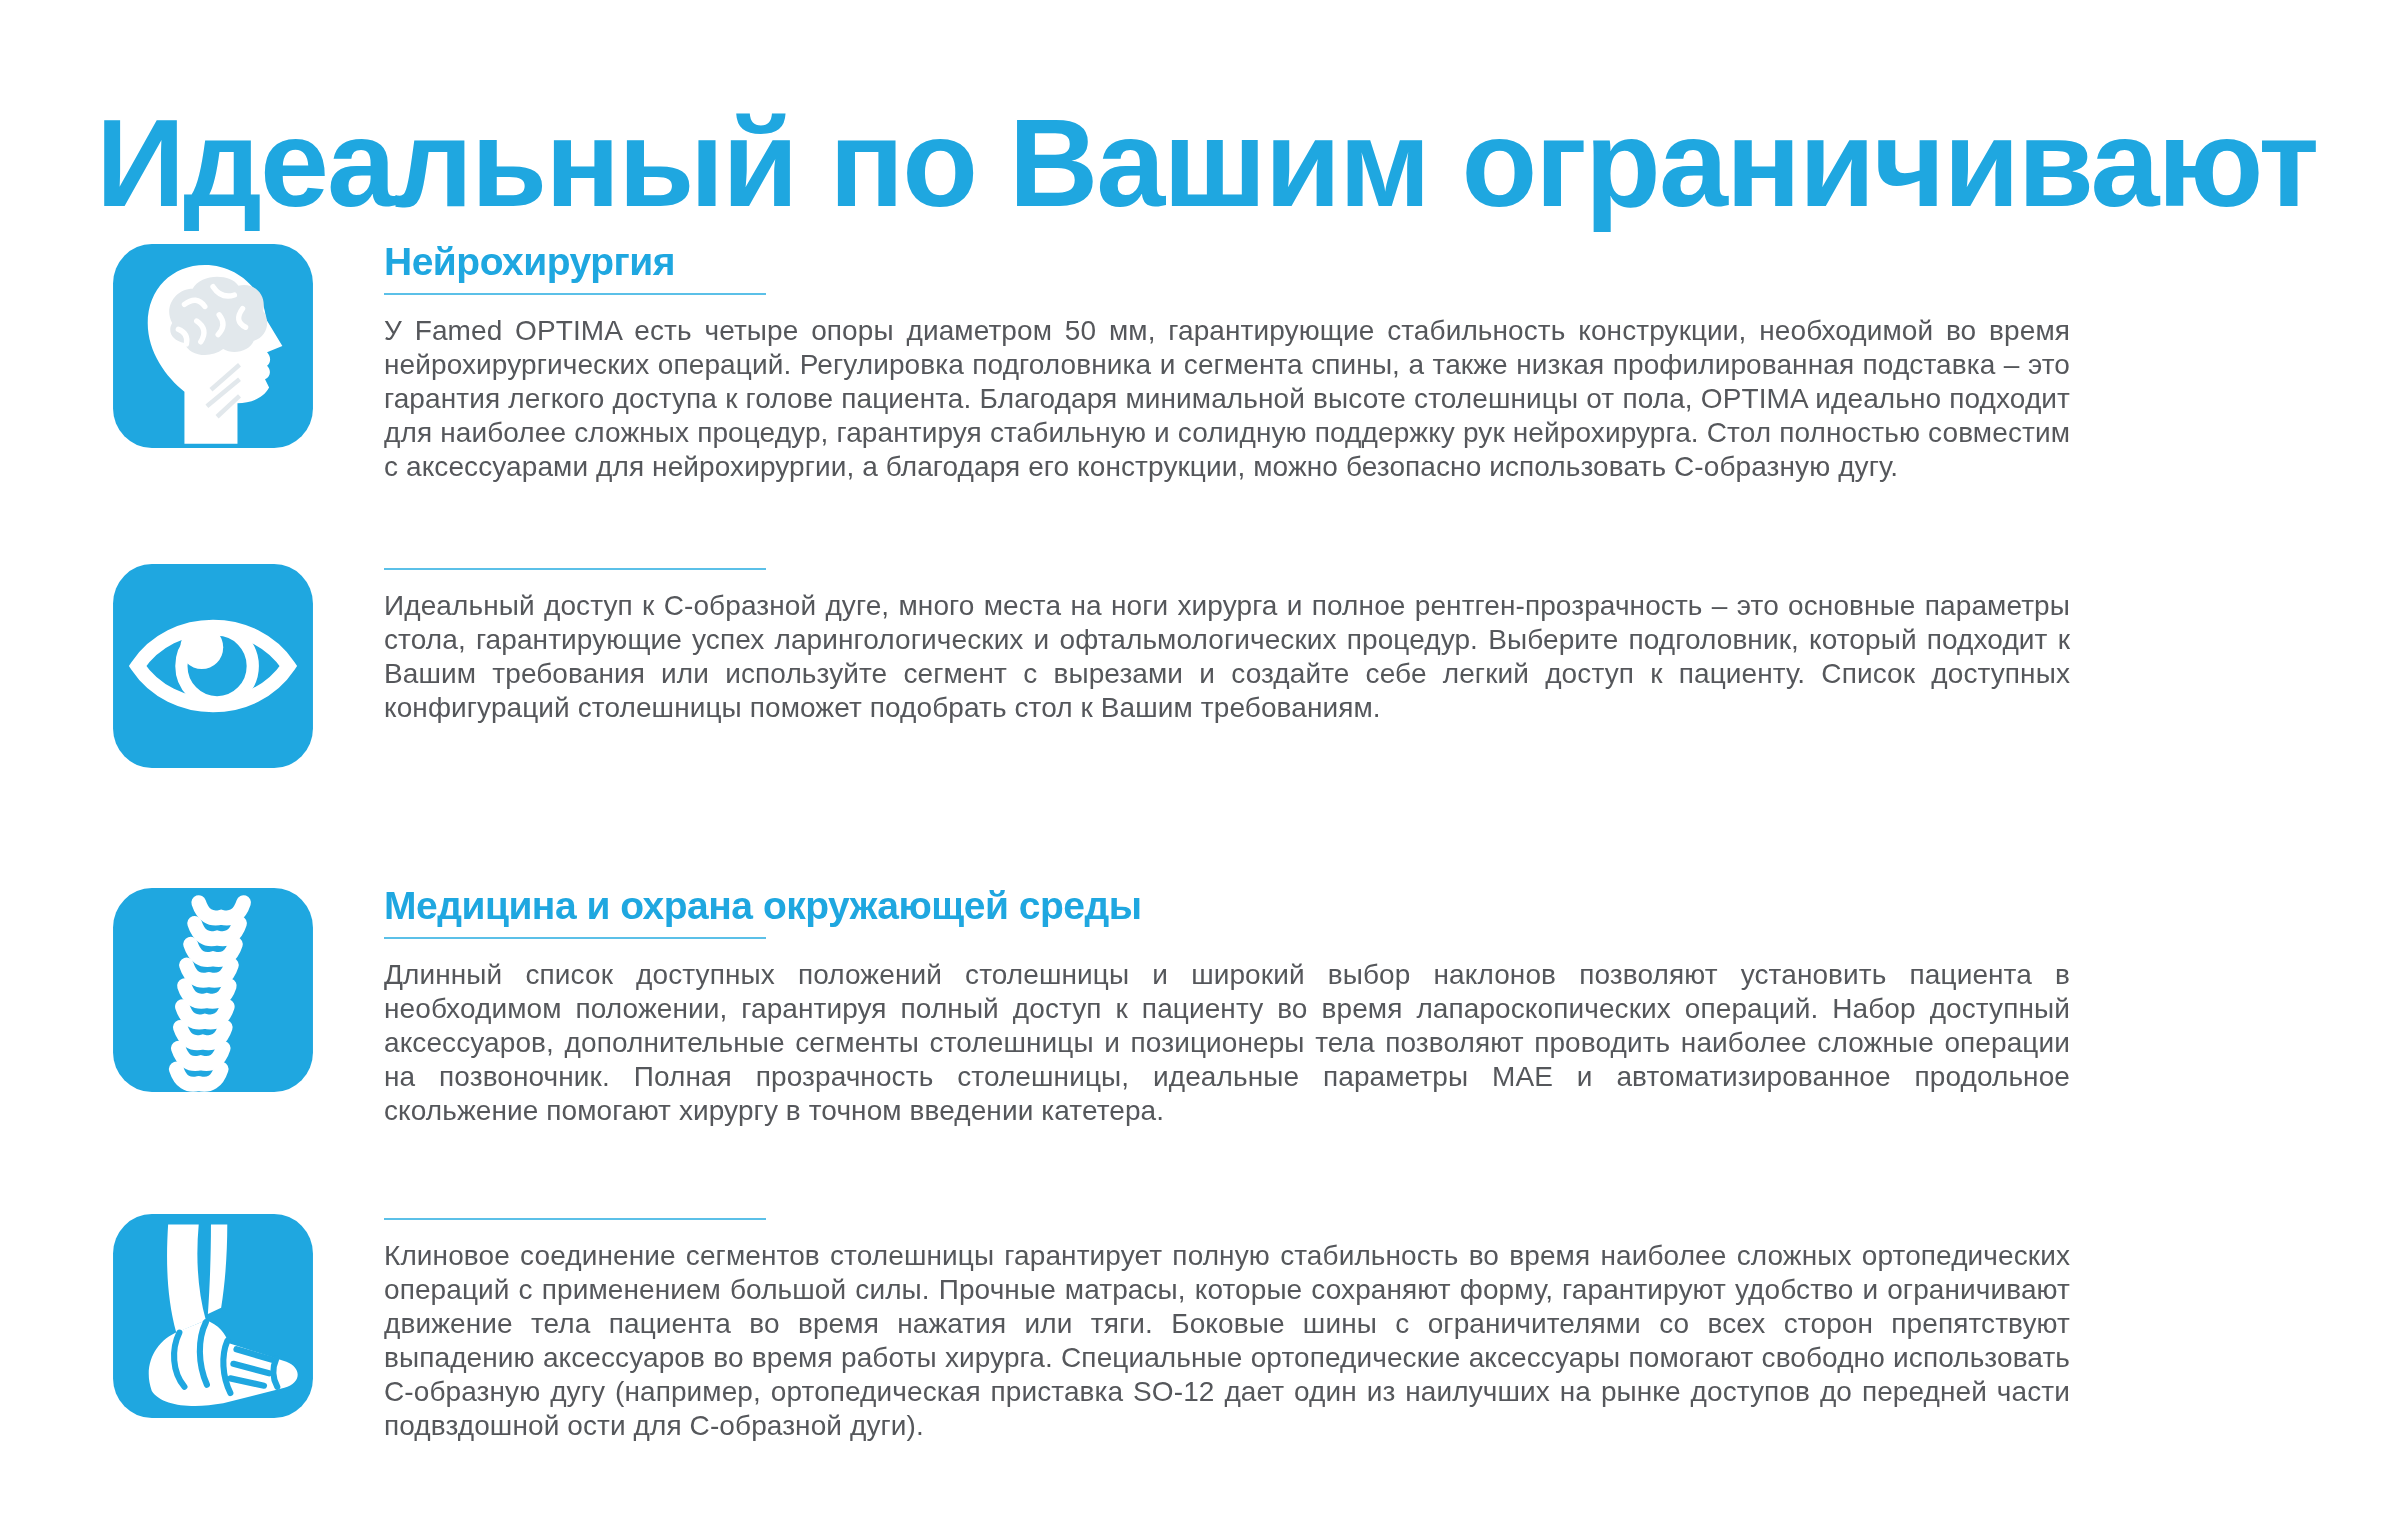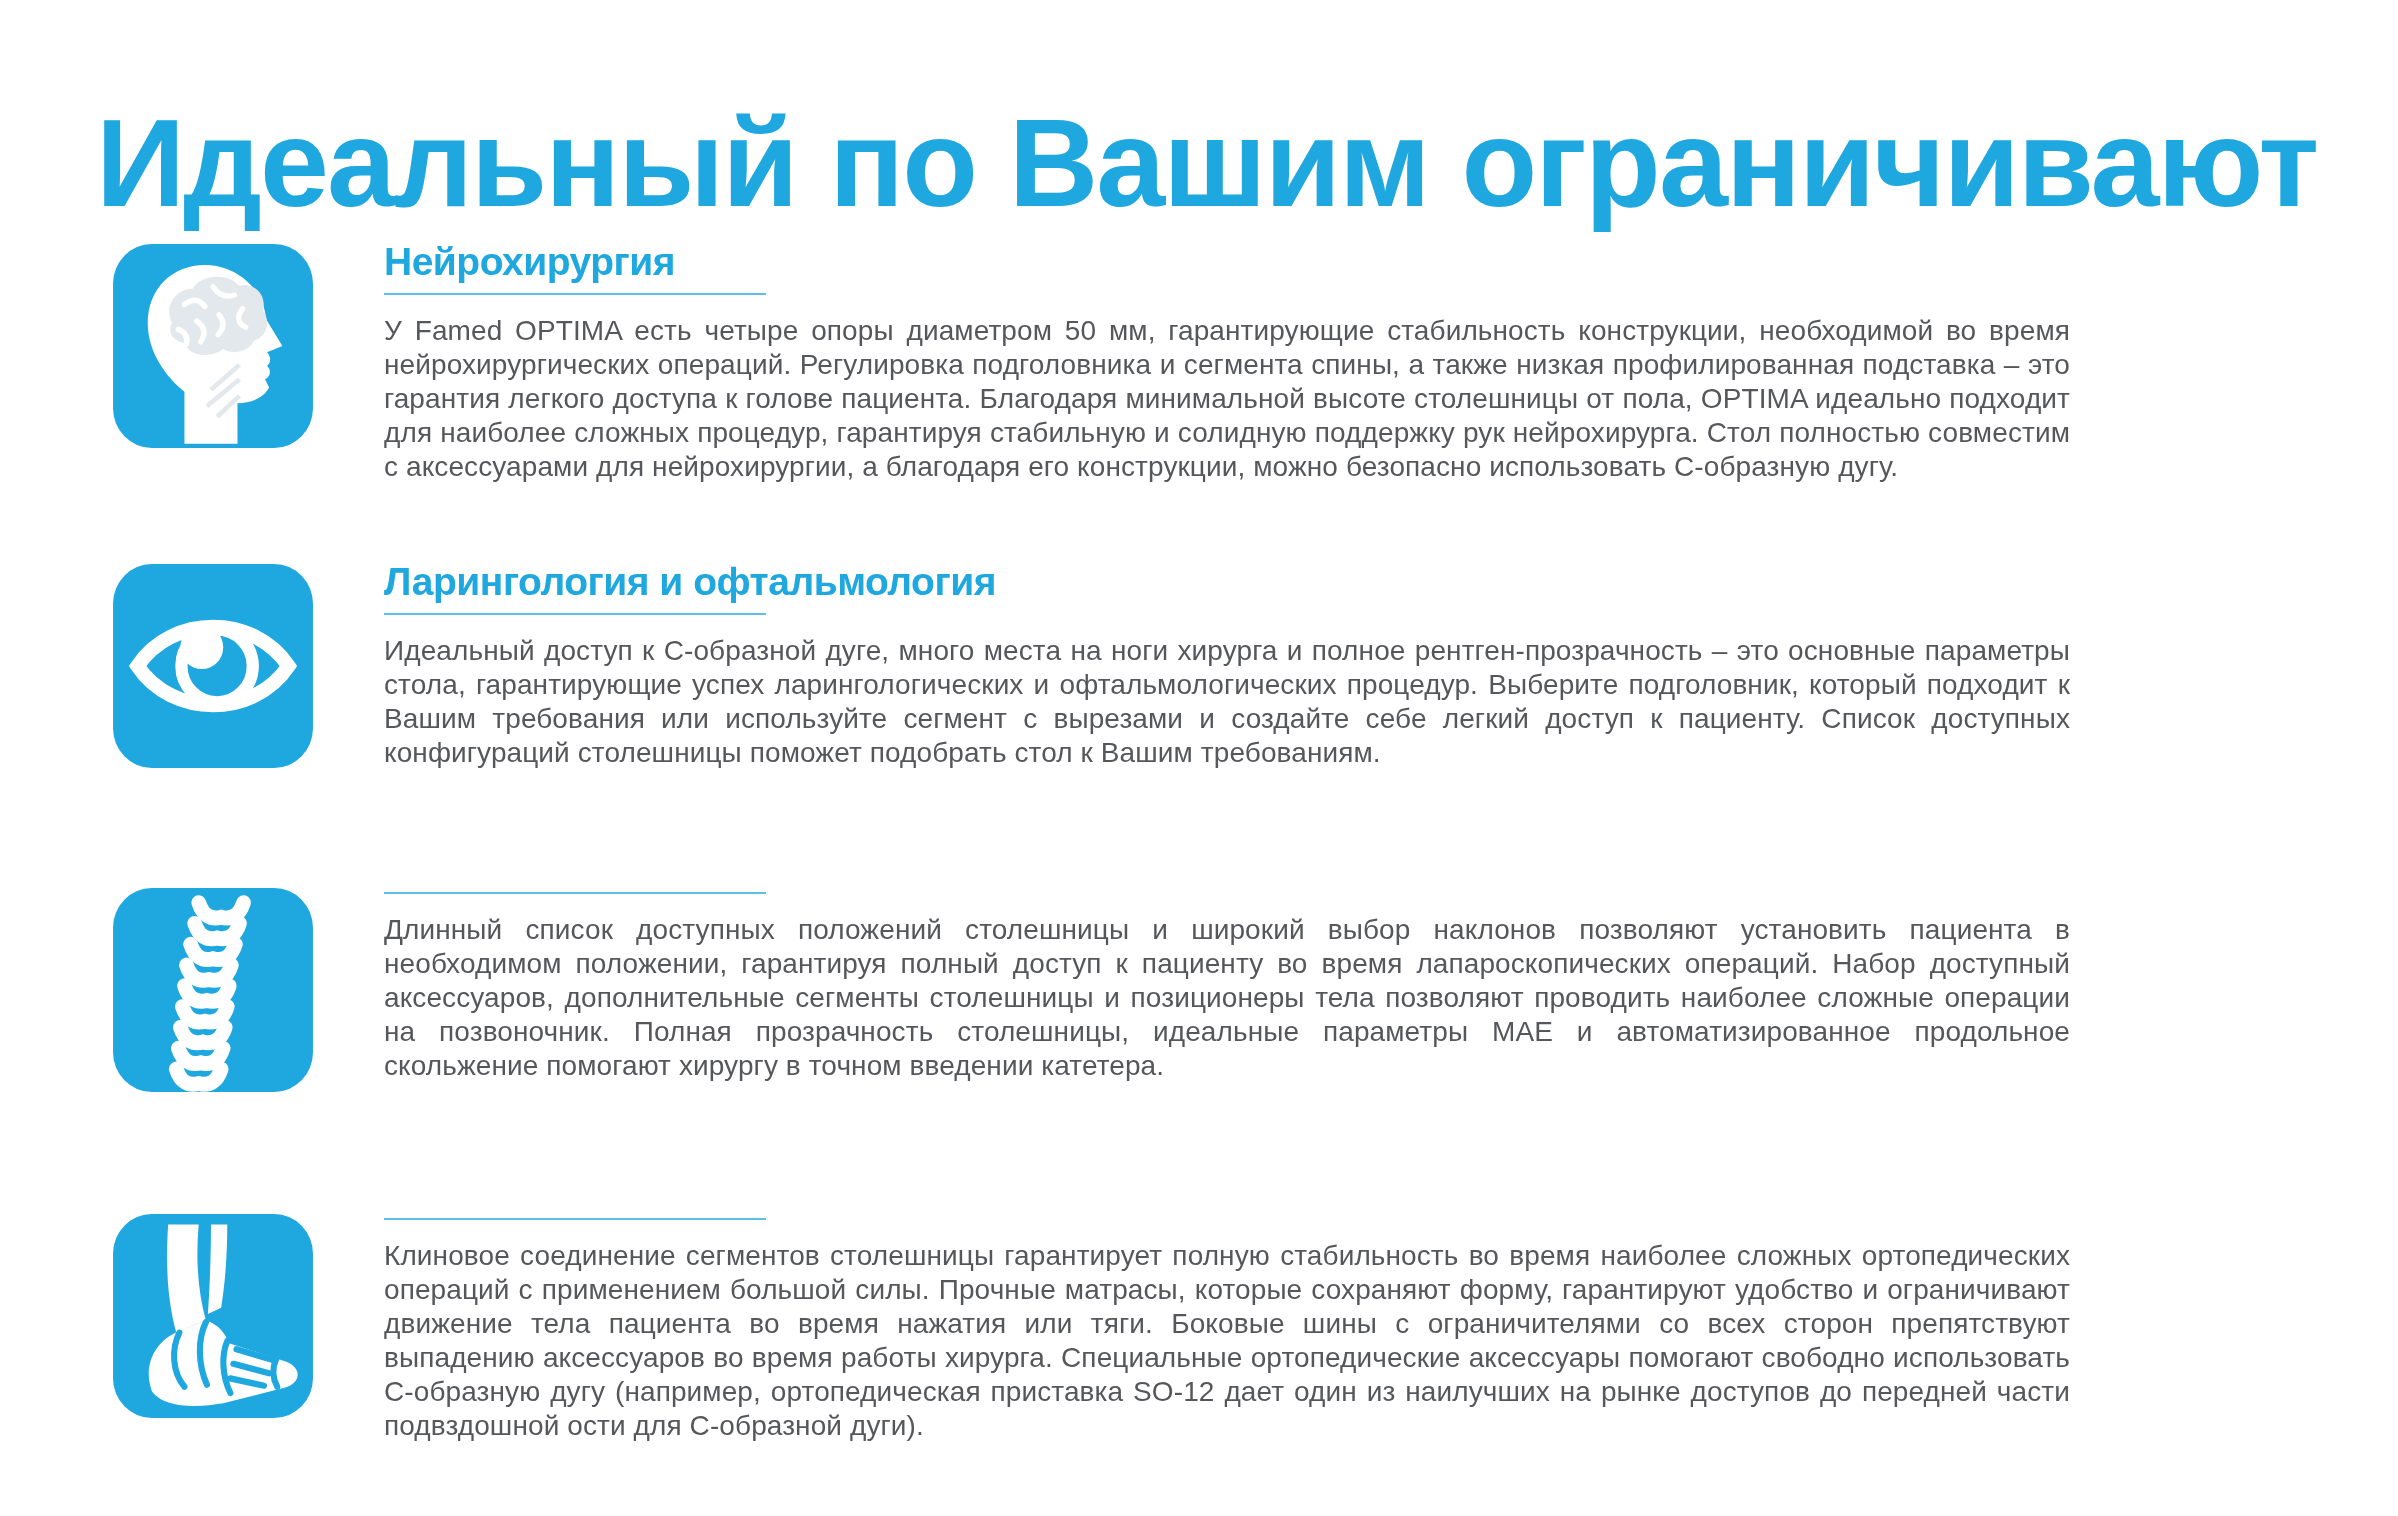--- a/index.html
+++ b/index.html
@@ -65,21 +65,20 @@
 <section class="section s2">
   <div class="icon-box">
     <svg viewBox="0 0 100 100" preserveAspectRatio="none" aria-hidden="true">
       <rect x="1" y="1" width="98" height="98" rx="19" fill="var(--accent)"></rect>
       <path d="M13 50 C30 25 70 25 87 50 C70 75 30 75 13 50 Z" fill="none" stroke="#fff" stroke-width="7"></path>
       <circle cx="52" cy="50" r="17.5" fill="none" stroke="#fff" stroke-width="6"></circle>
       <circle cx="44.5" cy="41" r="10.5" fill="#fff"></circle>
     </svg>
   </div>
   <div class="content">
-    <h2 class="sec-heading">Ларингология и офтальмология</h2>
     <div class="rule"></div>
     <p class="sec-body"><span class="b">Идеальный доступ к С-образной дуге,</span><span> много места на ноги хирурга и полное рентген-прозрачность – это основные параметры стола, гарантирующие успех ларингологических и офтальмологических процедур. Выберите подголовник, который подходит к Вашим требования или используйте сегмент с вырезами и создайте себе легкий доступ к пациенту. Список доступных конфигураций столешницы поможет подобрать стол к Вашим требованиям.</span></p>
   </div>
 </section>
 
 <section class="section s3">
   <div class="icon-box">
     <svg viewBox="0 0 100 100" preserveAspectRatio="none" aria-hidden="true">
       <rect x="1" y="1" width="98" height="98" rx="19" fill="var(--accent)"></rect>
       <g stroke="#fff" stroke-width="7.2" stroke-linecap="round" fill="none">
@@ -89,20 +88,21 @@
         <path transform="translate(48,42)" d="M-11 -4 Q-8 5 0 3 Q8 5 11 -4"></path>
         <path transform="translate(47,52)" d="M-11 -4 Q-8 5 0 3 Q8 5 11 -4"></path>
         <path transform="translate(46,62)" d="M-11 -4 Q-8 5 0 3 Q8 5 11 -4"></path>
         <path transform="translate(45,72)" d="M-11 -4 Q-8 5 0 3 Q8 5 11 -4"></path>
         <path transform="translate(44,82)" d="M-11 -4 Q-8 5 0 3 Q8 5 11 -4"></path>
         <path transform="translate(43,92)" d="M-11 -4 Q-8 5 0 3 Q8 5 11 -4"></path>
       </g>
     </svg>
   </div>
   <div class="content">
+    <h2 class="sec-heading">Медицина и охрана окружающей среды</h2>
     <div class="rule"></div>
     <p class="sec-body"><span>Длинный список доступных положений столешницы и широкий выбор наклонов позволяют установить пациента в необходимом положении, гарантируя полный доступ к пациенту во время лапароскопических операций. </span><span class="b">Набор доступный аксессуаров, дополнительные сегменты столешницы и позиционеры тела</span><span> позволяют проводить наиболее сложные операции на позвоночник. Полная прозрачность столешницы, идеальные параметры MAE и автоматизированное продольное скольжение помогают хирургу в точном введении катетера.</span></p>
   </div>
 </section>
 
 <section class="section s4">
   <div class="icon-box">
     <svg viewBox="0 0 100 100" preserveAspectRatio="none" aria-hidden="true">
       <rect x="1" y="1" width="98" height="98" rx="19" fill="var(--accent)"></rect>
       <g fill="#fff">

